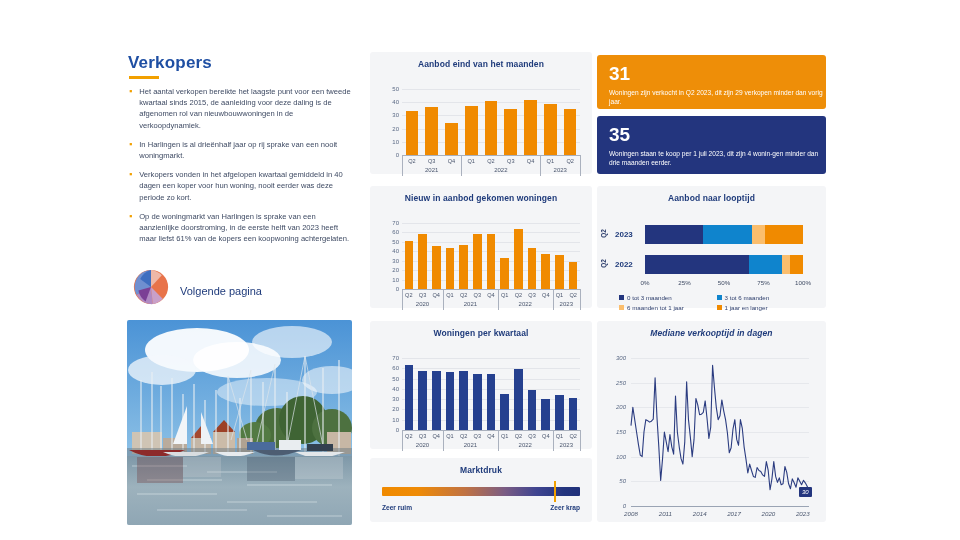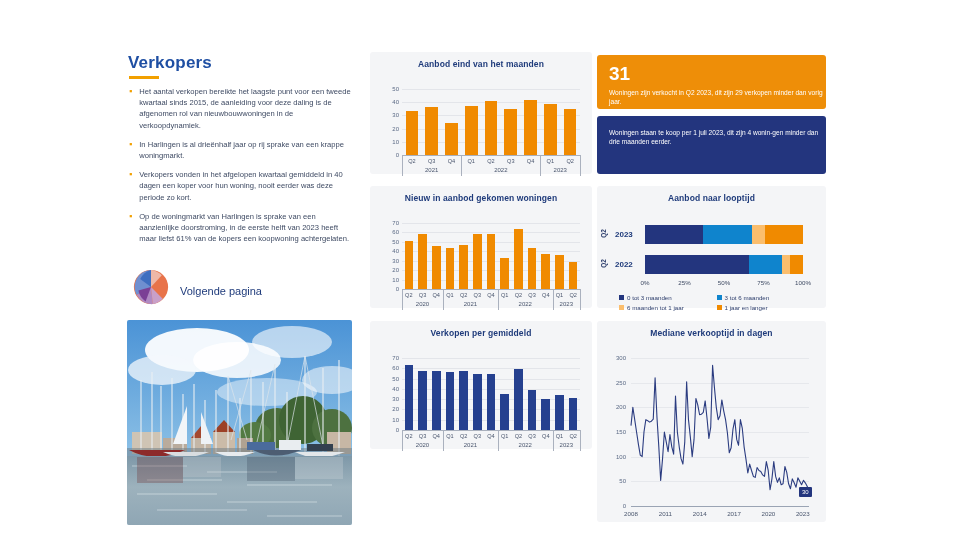--- a/index.html
+++ b/index.html
@@ -141,21 +141,21 @@
   <div class="left-title">Verkopers</div>
   <div class="title-rule"></div>
 
   <div class="bullets">
     <div class="bullet">
       <span class="bullet-dot">▪</span>
       <span class="bullet-text">Het aantal verkopen bereikte het laagste punt voor een tweede kwartaal sinds 2015, de aanleiding voor deze daling is de afgenomen rol van nieuwbouwwoningen in de verkoopdynamiek.</span>
     </div>
     <div class="bullet">
       <span class="bullet-dot">▪</span>
-      <span class="bullet-text">In Harlingen is al drieënhalf jaar op rij sprake van een krappe woningmarkt.</span>
+      <span class="bullet-text">In Harlingen is al drieënhalf jaar op rij sprake van een nooit woningmarkt.</span>
     </div>
     <div class="bullet">
       <span class="bullet-dot">▪</span>
       <span class="bullet-text">Verkopers vonden in het afgelopen kwartaal gemiddeld in 40 dagen een koper voor hun woning, nooit eerder was deze periode zo kort.</span>
     </div>
     <div class="bullet">
       <span class="bullet-dot">▪</span>
       <span class="bullet-text">Op de woningmarkt van Harlingen is sprake van een aanzienlijke doorstroming, in de eerste helft van 2023 heeft maar liefst 61% van de kopers een koopwoning achtergelaten.</span>
     </div>
   </div>
@@ -266,20 +266,21 @@
         <rect x="56" y="137" width="38" height="20" fill="#c6ccd1"></rect>
       </g>
     </svg>
   </div>
 
   <div class="stat" id="stat0" style="left: 597px; top: 55px; width: 229px; height: 54px; background: rgb(238, 142, 8);">
     <div class="stat-num">31</div>
     <div class="stat-txt">Woningen zijn verkocht in Q2 2023, dit zijn 29 verkopen minder dan vorig jaar.</div>
   </div>
   <div class="stat" id="stat1" style="left: 597px; top: 116px; width: 229px; height: 58px; background: rgb(35, 53, 126);">
+    <div class="stat-num">35</div>
     <div class="stat-txt">Woningen staan te koop per 1 juli 2023, dit zijn 4 wonin-gen minder dan drie maanden eerder.</div>
   </div>
 
   <div class="card" id="card-c0" style="left:370px; top:52px; width:222px; height:122px;">
     <div class="card-title">Aanbod eind van het maanden</div>
     <div class="chart-body" id="body-c0">
         <div class="gridline" style="left: 32px; width: 178px; top: 86px;"></div>
         <div class="y-tick" style="left: 15px; top: 86px;">0</div>
         <div class="gridline" style="left: 32px; width: 178px; top: 72.8px;"></div>
         <div class="y-tick" style="left: 15px; top: 72.8px;">10</div>
@@ -372,21 +373,21 @@
         <div class="group-sep" style="left: 73.0769px; top: 86px; height: 21px;"></div>
         <div class="ylabel-group" style="left: 155.231px; top: 98px;">2022</div>
         <div class="group-sep" style="left: 127.846px; top: 86px; height: 21px;"></div>
         <div class="ylabel-group" style="left: 196.308px; top: 98px;">2023</div>
         <div class="group-sep" style="left: 182.615px; top: 86px; height: 21px;"></div>
         <div class="group-sep" style="left: 210px; top: 86px; height: 21px;"></div>
       </div>
   </div>
 
   <div class="card" id="card-c2" style="left:370px; top:321px; width:222px; height:128px;">
-    <div class="card-title">Verkopen per gemiddeld</div>
+    <div class="card-title">Woningen per kwartaal</div>
     <div class="chart-body" id="body-c2">
         <div class="gridline" style="left: 32px; width: 178px; top: 92px;"></div>
         <div class="y-tick" style="left: 15px; top: 92px;">0</div>
         <div class="gridline" style="left: 32px; width: 178px; top: 81.7143px;"></div>
         <div class="y-tick" style="left: 15px; top: 81.7143px;">10</div>
         <div class="gridline" style="left: 32px; width: 178px; top: 71.4286px;"></div>
         <div class="y-tick" style="left: 15px; top: 71.4286px;">20</div>
         <div class="gridline" style="left: 32px; width: 178px; top: 61.1429px;"></div>
         <div class="y-tick" style="left: 15px; top: 61.1429px;">30</div>
         <div class="gridline" style="left: 32px; width: 178px; top: 50.8571px;"></div>
@@ -474,22 +475,29 @@
             <span>6 maanden tot 1 jaar</span>
           </div>
           <div class="legend-item" style="width: 50%; margin-bottom: 3px;">
             <span class="legend-sq" style="background: rgb(240, 138, 0);"></span>
             <span>1 jaar en langer</span>
           </div>
         </div>
       </div>
   </div>
 
-
-  <div class="card" id="card-c5" style="left:597px; top:321px; width:229px; height:201px;">
+  <div class="card" id="card-c4" style="left:370px; top:458px; width:222px; height:64px;">
+    <div class="card-title">Marktdruk</div>
+    <div class="gauge-bar" id="gauge-bar" style="left:12px; top:29px; width:198px;"></div>
+    <div class="gauge-marker" id="gauge-marker" style="top: 23px; height: 21px; left: 184.26px;"></div>
+    <div class="gauge-cap" style="left:12px; top:46px;">Zeer ruim</div>
+    <div class="gauge-cap" style="right:12px; top:46px;">Zeer krap</div>
+  </div>
+
+  <div class="card" id="card-c5" style="left:597px; top:321px; width:229px; height:201px;font-style:italic;">
     <div class="card-title">Mediane verkooptijd in dagen</div>
     <div class="chart-body" id="body-c5">
         <div class="gridline" style="left: 34px; width: 178px; top: 168px; background: rgb(154, 164, 180);"></div>
         <div class="y-tick" style="left: 15px; top: 168px;">0</div>
         <div class="gridline" style="left: 34px; width: 178px; top: 143.333px; background: rgb(230, 232, 236);"></div>
         <div class="y-tick" style="left: 15px; top: 143.333px;">50</div>
         <div class="gridline" style="left: 34px; width: 178px; top: 118.667px; background: rgb(230, 232, 236);"></div>
         <div class="y-tick" style="left: 15px; top: 118.667px;">100</div>
         <div class="gridline" style="left: 34px; width: 178px; top: 94px; background: rgb(230, 232, 236);"></div>
         <div class="y-tick" style="left: 15px; top: 94px;">150</div>

